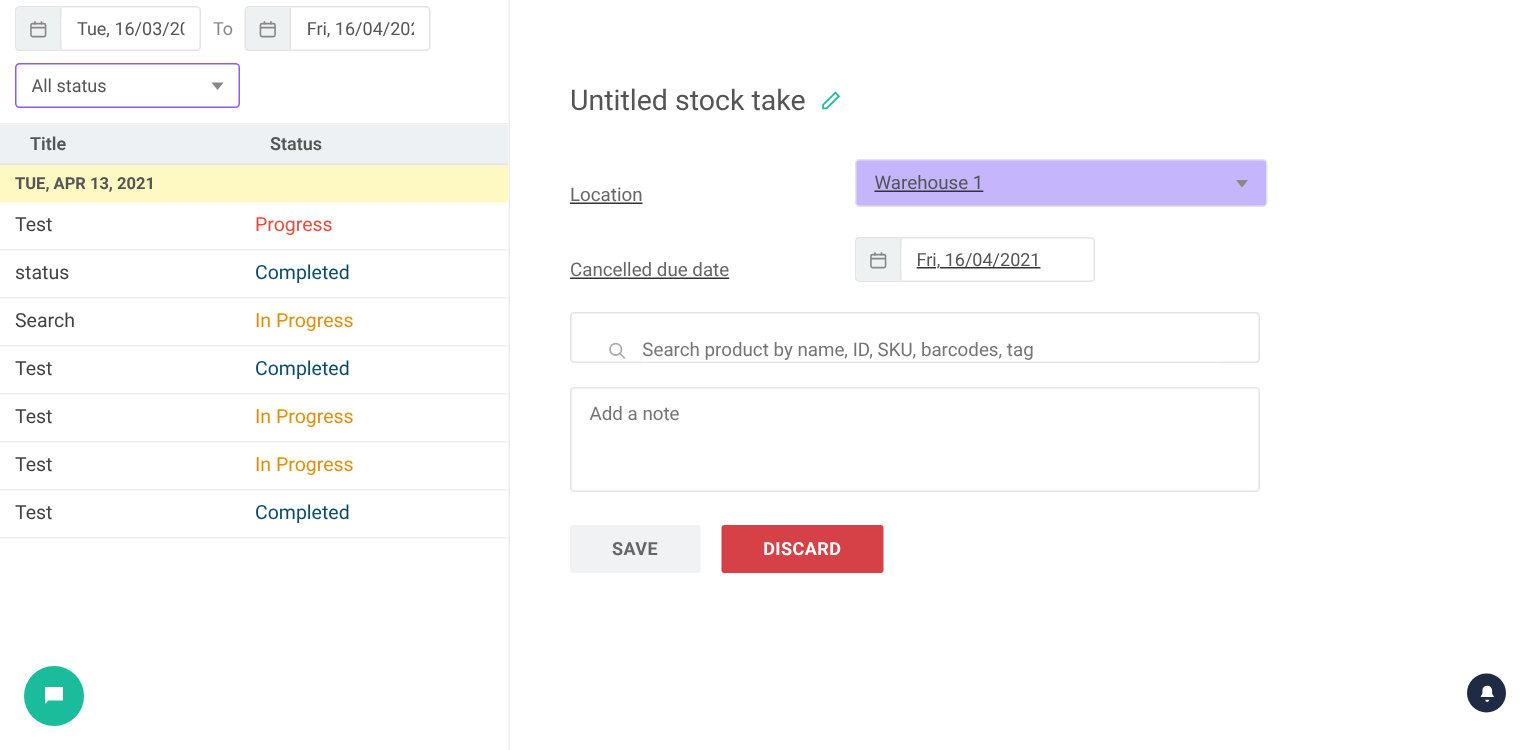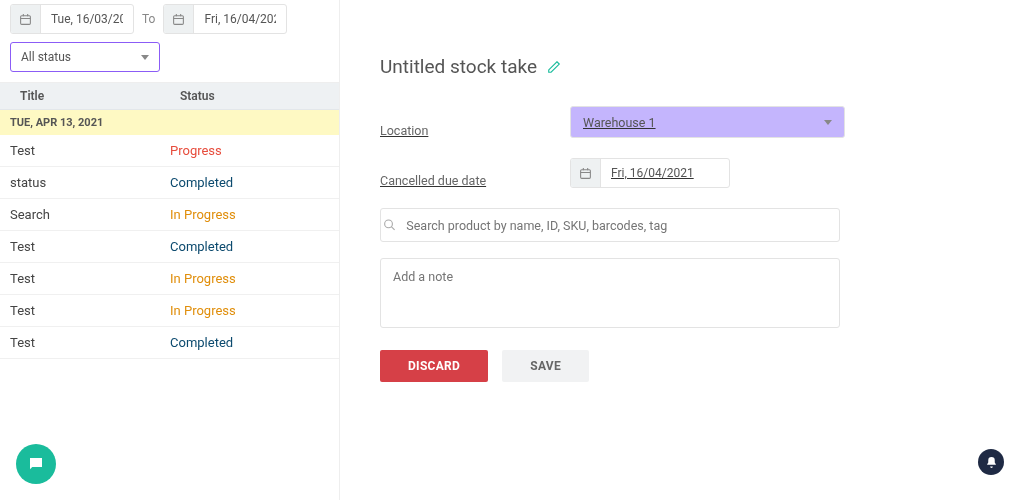--- a/index.html
+++ b/index.html
@@ -47,21 +47,21 @@
   .detail-title-row { display: flex; align-items: center; gap: 10px; margin-bottom: 28px; }
   .detail-title { font-size: 19px; font-weight: 400; color: #555; }
   .edit-pencil { color: #1abc9c; cursor: pointer; }
 
   .field-row { display: flex; align-items: flex-end; margin-bottom: 20px; text-decoration: underline; }
   .field-label { width: 190px; font-size: 12.5px; color: #666; }
   .field-ctl { flex: 0 0 275px; }
 
   .wide-select { width: 275px; height: 32px; border: 1px solid #e3e3e3; border-radius: 3px; background: #c4b5fd; display: flex; align-items: center; justify-content: space-between; padding: 0 12px; font-size: 12.5px; color: #555; cursor: pointer; }
 
-  .product-search { width: 460px; height: 34px; border: 1px solid #e3e3e3; border-radius: 3px; display: flex; align-items: center; padding: 0 2px; margin-top: 5px; }
+  .product-search { width: 460px; height: 34px; border: 1px solid #e3e3e3; border-radius: 3px; display: flex; align-items: flex-end; padding: 0 24px; margin-top: 5px; }
   .product-search input { border: none; outline: none; font-size: 12.5px; color: #777; width: 100%; }
 
   .note-box { width: 460px; height: 70px; border: 1px solid #e3e3e3; border-radius: 3px; padding: 10px 12px; margin-top: 16px; }
   .note-box textarea { border: none; outline: none; font-size: 12.5px; color: #777; width: 100%; height: 100%; resize: none; font-family: inherit; }
 
   .btn-row { display: flex; gap: 14px; margin-top: 22px; }
   .btn { height: 32px; padding: 0 28px; font-size: 12px; font-weight: 700; letter-spacing: .3px; border-radius: 2px; display: flex; align-items: center; justify-content: center; cursor: pointer; }
   .btn-discard { background: #d64047; color: #fff; }
   .btn-save { background: #f1f2f3; color: #666; }
 
@@ -198,22 +198,22 @@
           <line x1="21" y1="21" x2="15" y2="15"></line>
         </svg>
       <input style="margin-left: 10px;" placeholder="Search product by name, ID, SKU, barcodes, tag">
     </div>
 
     <div class="note-box">
       <textarea placeholder="Add a note" style=""></textarea>
     </div>
 
     <div class="btn-row">
+      <div class="btn btn-save">SAVE</div>
       <div class="btn btn-discard">DISCARD</div>
-      <div class="btn btn-save">SAVE</div>
     </div>
 
   </div>
 </div>
 
 <div class="chat-fab">
   <svg width="18" height="18" viewBox="0 0 24 24" fill="#fff">
       <path d="M4 4h16v12H7l-3 3V4z"></path>
     </svg>
 </div>

